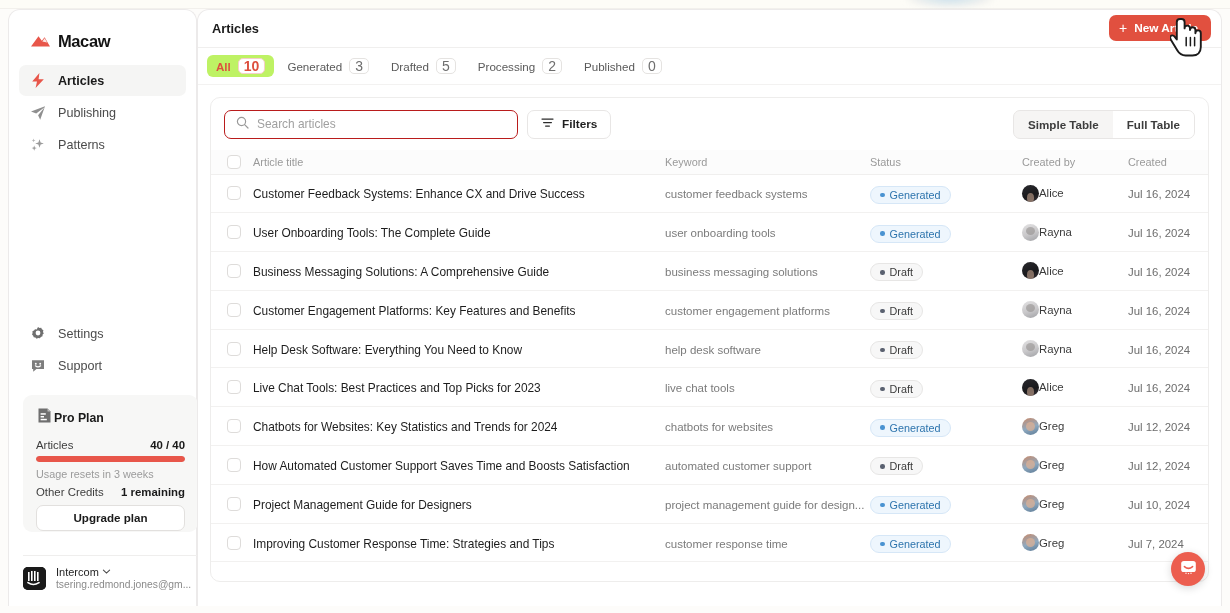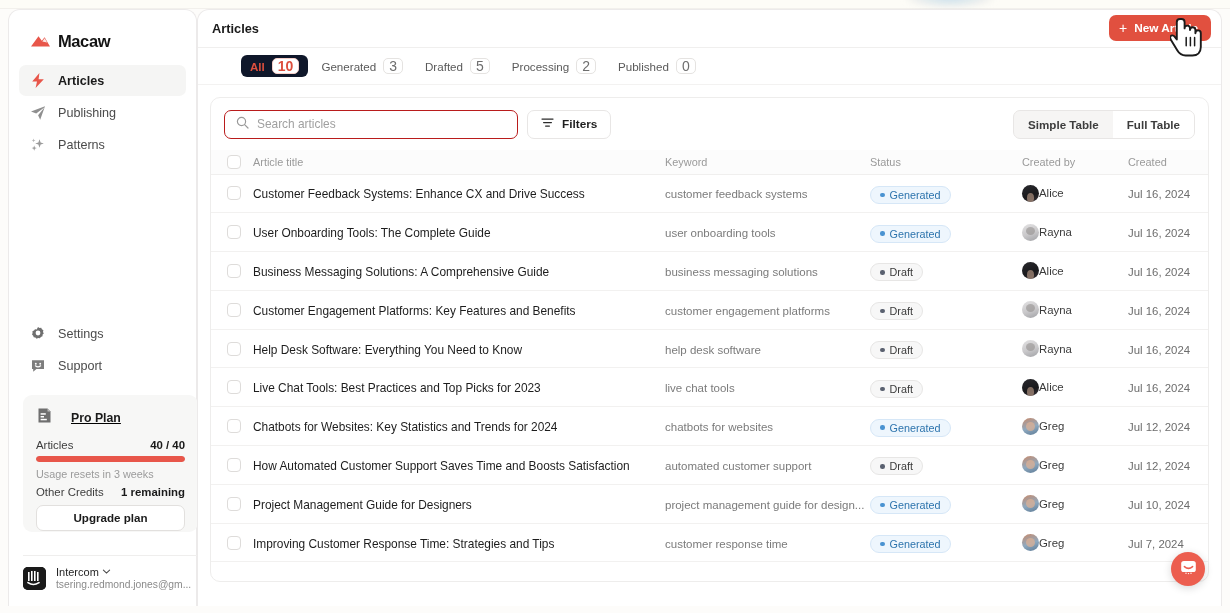--- a/index.html
+++ b/index.html
@@ -56,21 +56,21 @@
   .nav-ico { width: 16px; height: 16px; display: flex; align-items: center; justify-content: center; }
 
   .nav-bottom { position: absolute; left: 10px; top: 308px; width: 169px; }
 
   .plan-card {
     position: absolute; left: 14px; top: 385px;
     width: 175px; height: 137px;
     background: #f7f7f6; border-radius: 9px;
     padding: 12px 13px 0 13px;
   }
-  .plan-head { display: flex; align-items: center; gap: 18px; margin-bottom: 11px; text-decoration: underline; }
+  .plan-head { display: flex; align-items: center; gap: 1px; margin-bottom: 11px; }
   .plan-title { font-size: 12.3px; font-weight: 700; color: #1a1a1a; }
   .plan-row { display: flex; justify-content: space-between; align-items: baseline; }
   .plan-row .k { font-size: 11.4px; color: #3d3d3d; }
   .plan-row .v { font-size: 11.4px; color: #1a1a1a; font-weight: 600; }
   .bar-track { height: 5.5px; background: #e6e4e2; border-radius: 4px; margin: 5px 0 6px 0; overflow: hidden; }
   .bar-fill { height: 100%; background: #e8564a; border-radius: 4px; }
   .plan-note { font-size: 10.8px; color: #9b9b9b; margin-bottom: 6px; }
   .upgrade-btn {
     display: block; width: 100%; height: 26px; margin-top: 7px;
     background: #fff; border: 1px solid #e2e0de; border-radius: 7px;
@@ -118,21 +118,21 @@
   .tab {
     display: flex; align-items: center; gap: 7px;
     height: 22px; padding: 0 9px; border-radius: 6px; cursor: pointer;
   }
   .tab .t { font-size: 11.6px; color: #5a5a5a; }
   .tab .c {
     font-size: 14px; color: #6e6e6e; background: #fff;
     border: 1px solid #e5e3e1; border-radius: 5px; padding: 0px 5px; min-width: 17px; text-align: right;
     line-height: 14px;
   }
-  .tab.active { background: #0f172a; margin-left: 34px; }
+  .tab.active { background: #bef264; }
   .tab.active .t { color: #dd4f3e; font-weight: 600; }
   .tab.active .c { color: #dd4f3e; border-color: #f6cfc9; background: #fff; font-weight: 600; }
 
   .card {
     margin: 12px 12px 0 12px;
     border: 1px solid #eeedec; border-radius: 10px;
     background: #fff; overflow: hidden;
     height: 485px;
   }
   .card-tools { display: flex; align-items: center; height: 52px; padding: 0 13px; }

